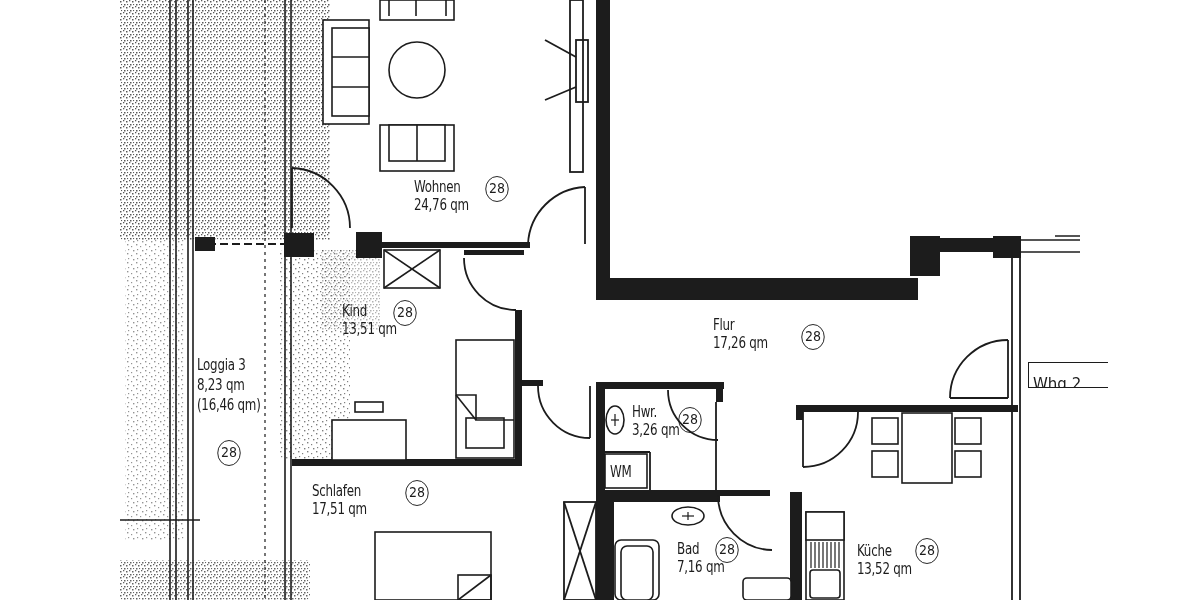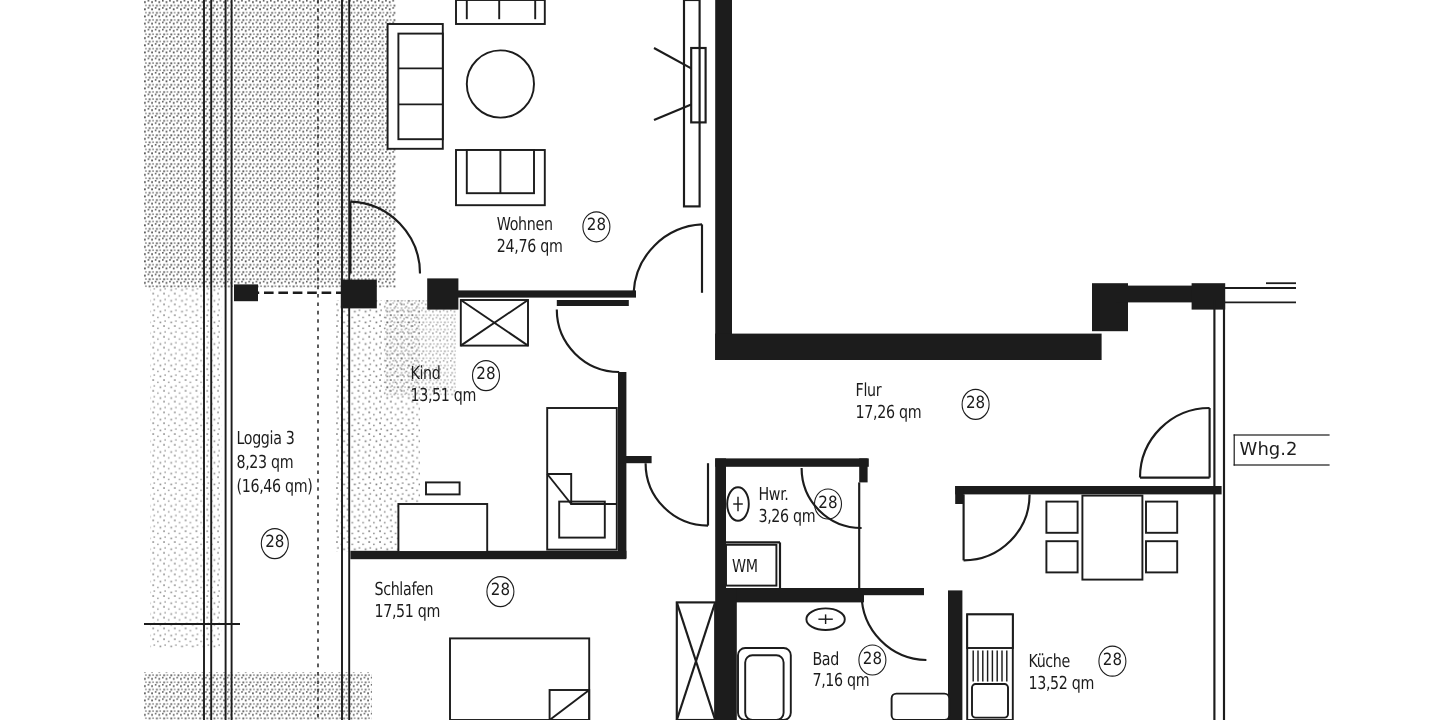--- a/index.html
+++ b/index.html
@@ -1,20 +1,20 @@
 <!DOCTYPE html>
 <html><head>
   <meta charset="utf-8">
   <style>
     html, body { margin: 0; padding: 0; background: #ffffff; }
     body { width: 1200px; height: 600px; overflow: hidden; position: relative; font-family: "DejaVu Sans", sans-serif; }
     #plan { position: absolute; left: 0; top: 0; width: 1200px; height: 600px; }
     .lbl { position: absolute; font-family: "DejaVu Sans Condensed", "DejaVu Sans", sans-serif; font-size: 15px; color: #1c1c1c; line-height: 18px; white-space: nowrap; letter-spacing: -0.3px; transform: scaleX(0.88); transform-origin: left top; }
     .badge { position: absolute; width: 26px; height: 26px; border: 1.6px solid #1c1c1c; border-radius: 50%; box-sizing: border-box; font-size: 14px; line-height: 23px; text-align: center; color: #1c1c1c; font-family: "DejaVu Sans", sans-serif; transform: scaleX(0.9); }
-    .whg { position: absolute; left: 1028px; top: 362px; height: 26px; border: 1.6px solid #1c1c1c; border-right: none; box-sizing: border-box; padding: 0 4px; font-size: 15px; line-height: 23px; color: #1c1c1c; width: 80px; overflow: hidden; }
+    .whg { position: absolute; left: 1028px; top: 362px; height: 26px; border: 1.6px solid #1c1c1c; border-right: none; box-sizing: border-box; padding: 10px 4px; font-size: 15px; line-height: 23px; color: #1c1c1c; width: 80px; overflow: hidden; }
   </style>
 </head>
 <body>
 
 <svg id="plan" viewBox="0 0 1200 600" xmlns="http://www.w3.org/2000/svg">
   <defs>
     <pattern id="stipple" width="9" height="9" patternUnits="userSpaceOnUse">
       <rect x="1" y="1" width="1.4" height="1.4" fill="#2a2a2a"></rect>
       <rect x="5" y="3" width="1.2" height="1.2" fill="#2a2a2a"></rect>
       <rect x="2" y="6" width="1.2" height="1.2" fill="#2a2a2a"></rect>

